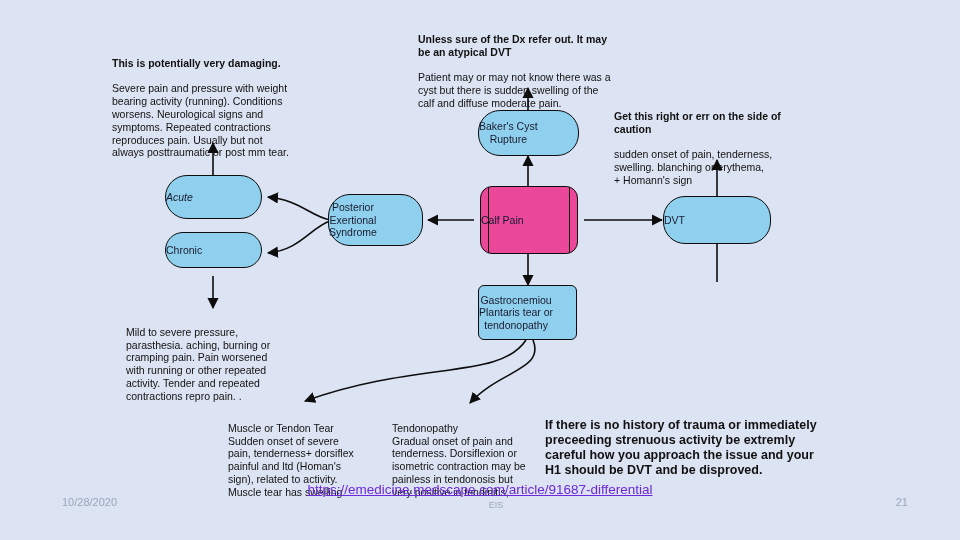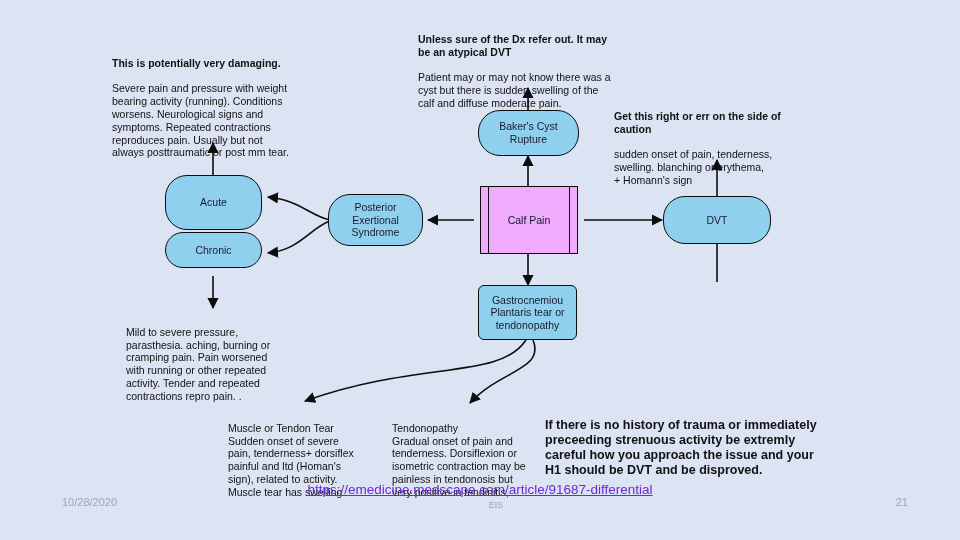--- a/index.html
+++ b/index.html
@@ -25,35 +25,35 @@
     display:block;
     font-weight:bold;
     line-height:1.22;
   }
   .note .bd{display:block;}
   .note.big{font-size:12.5px;font-weight:bold;line-height:1.25;}
 
   
   .node{
     position:absolute;
-    display:flex;align-items:center;justify-content:center;
+    display:flex;align-items:center;justify-content:flex-start;
     text-align:center;
     background:#8fd0ee;
     border:1.6px solid #0d0d0d;
     border-radius:22px;
     color:#1a1a2e;
     font-size:10.5px;
     line-height:1.2;
     box-sizing:border-box;
     white-space:pre-line;
     z-index:3;
   }
   .node.center{
-    background:#f0abfc;
-    border-radius:0;
+    background:#ec4899;
+    border-radius:12px;
     border:1.8px solid #0d0d0d;
     color:#0c1b30;
     font-size:10.5px;
   }
   .node.center .barL,.node.center .barR{
     position:absolute;top:0;bottom:0;width:0px;border-left:1.4px solid #0d0d0d;
   }
   .node.center .barL{left:7px;}
   .node.center .barR{right:7px;}
 
@@ -162,21 +162,21 @@
 very positive in tendinitis,</span>
   </div>
 
   <div class="note big" style="left:545px;top:402px;width:312px;">
     <span class="hd">If there is no history of trauma or immediately
 preceeding strenuous activity be extremly
 careful how you approach the issue and your
 H1 should be DVT and be disproved.</span>
   </div>
 
-  <div class="node" style="left:165px;top:175px;width:97px;height:55px;">
+  <div class="node" style="left:165px;top:175px;width:97px;height:44px;font-style:italic;">
     <span>Acute</span>
   </div>
 
   <div class="node" style="left:165px;top:232px;width:97px;height:36px;">
     <span>Chronic</span>
   </div>
 
   <div class="node" style="left:328px;top:194px;width:95px;height:52px;">
     <span>Posterior
 Exertional

